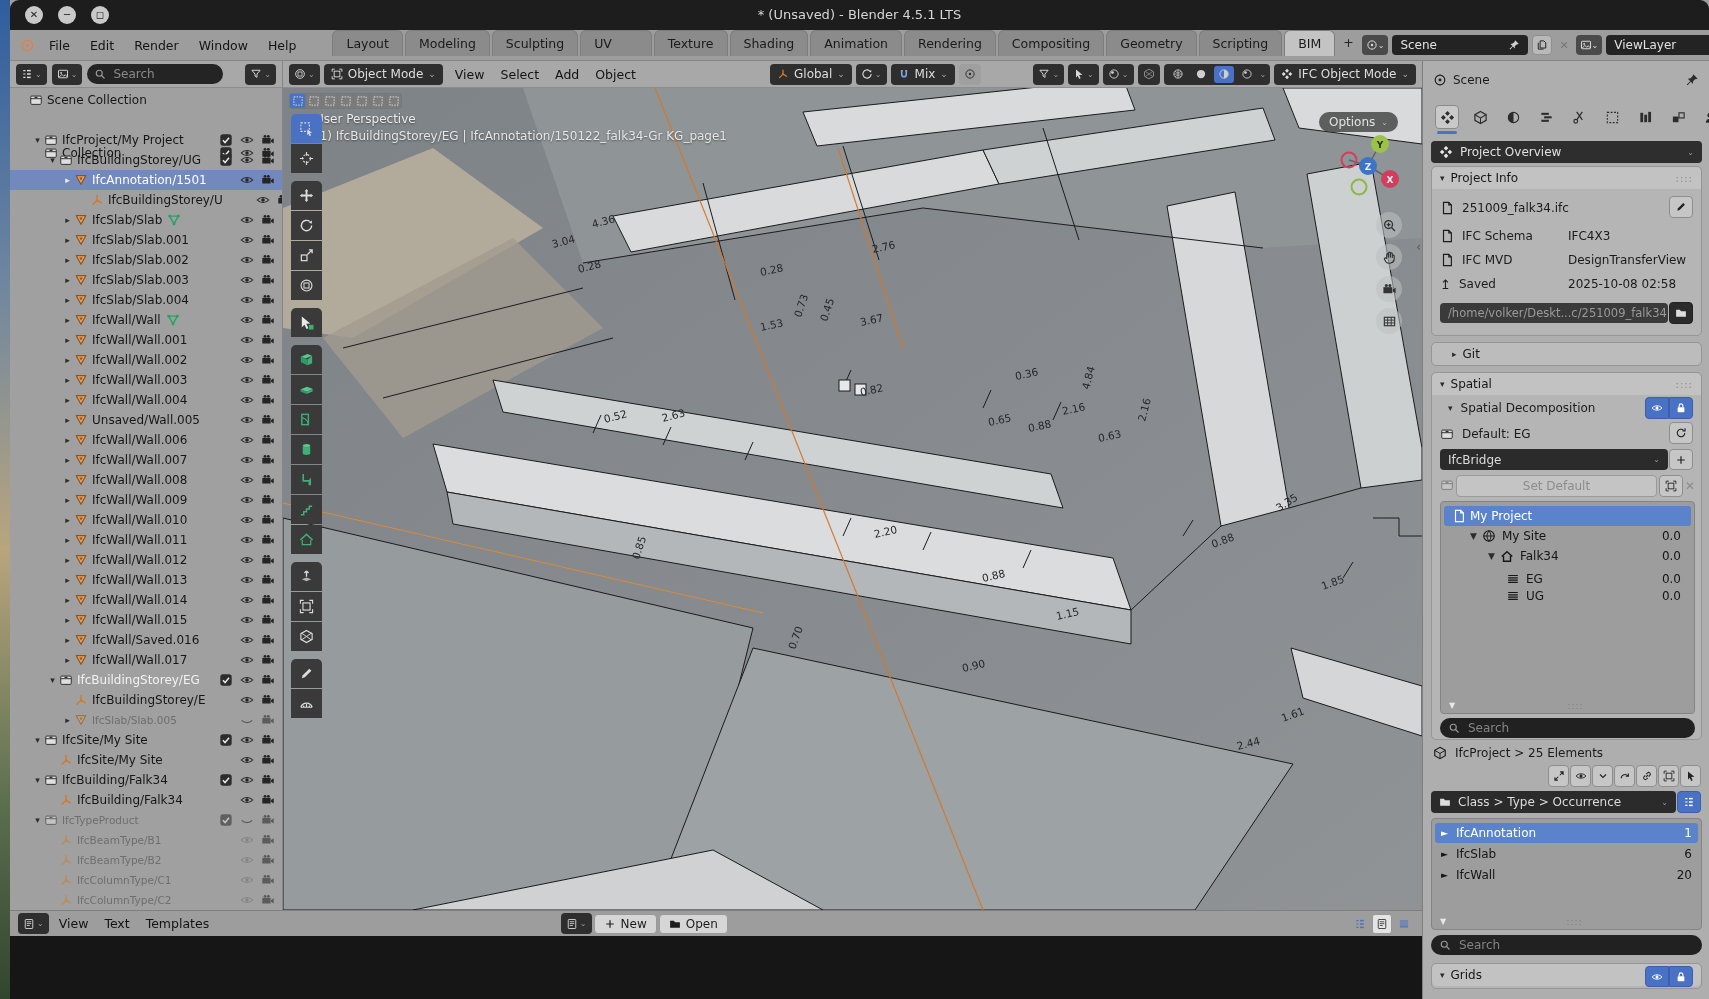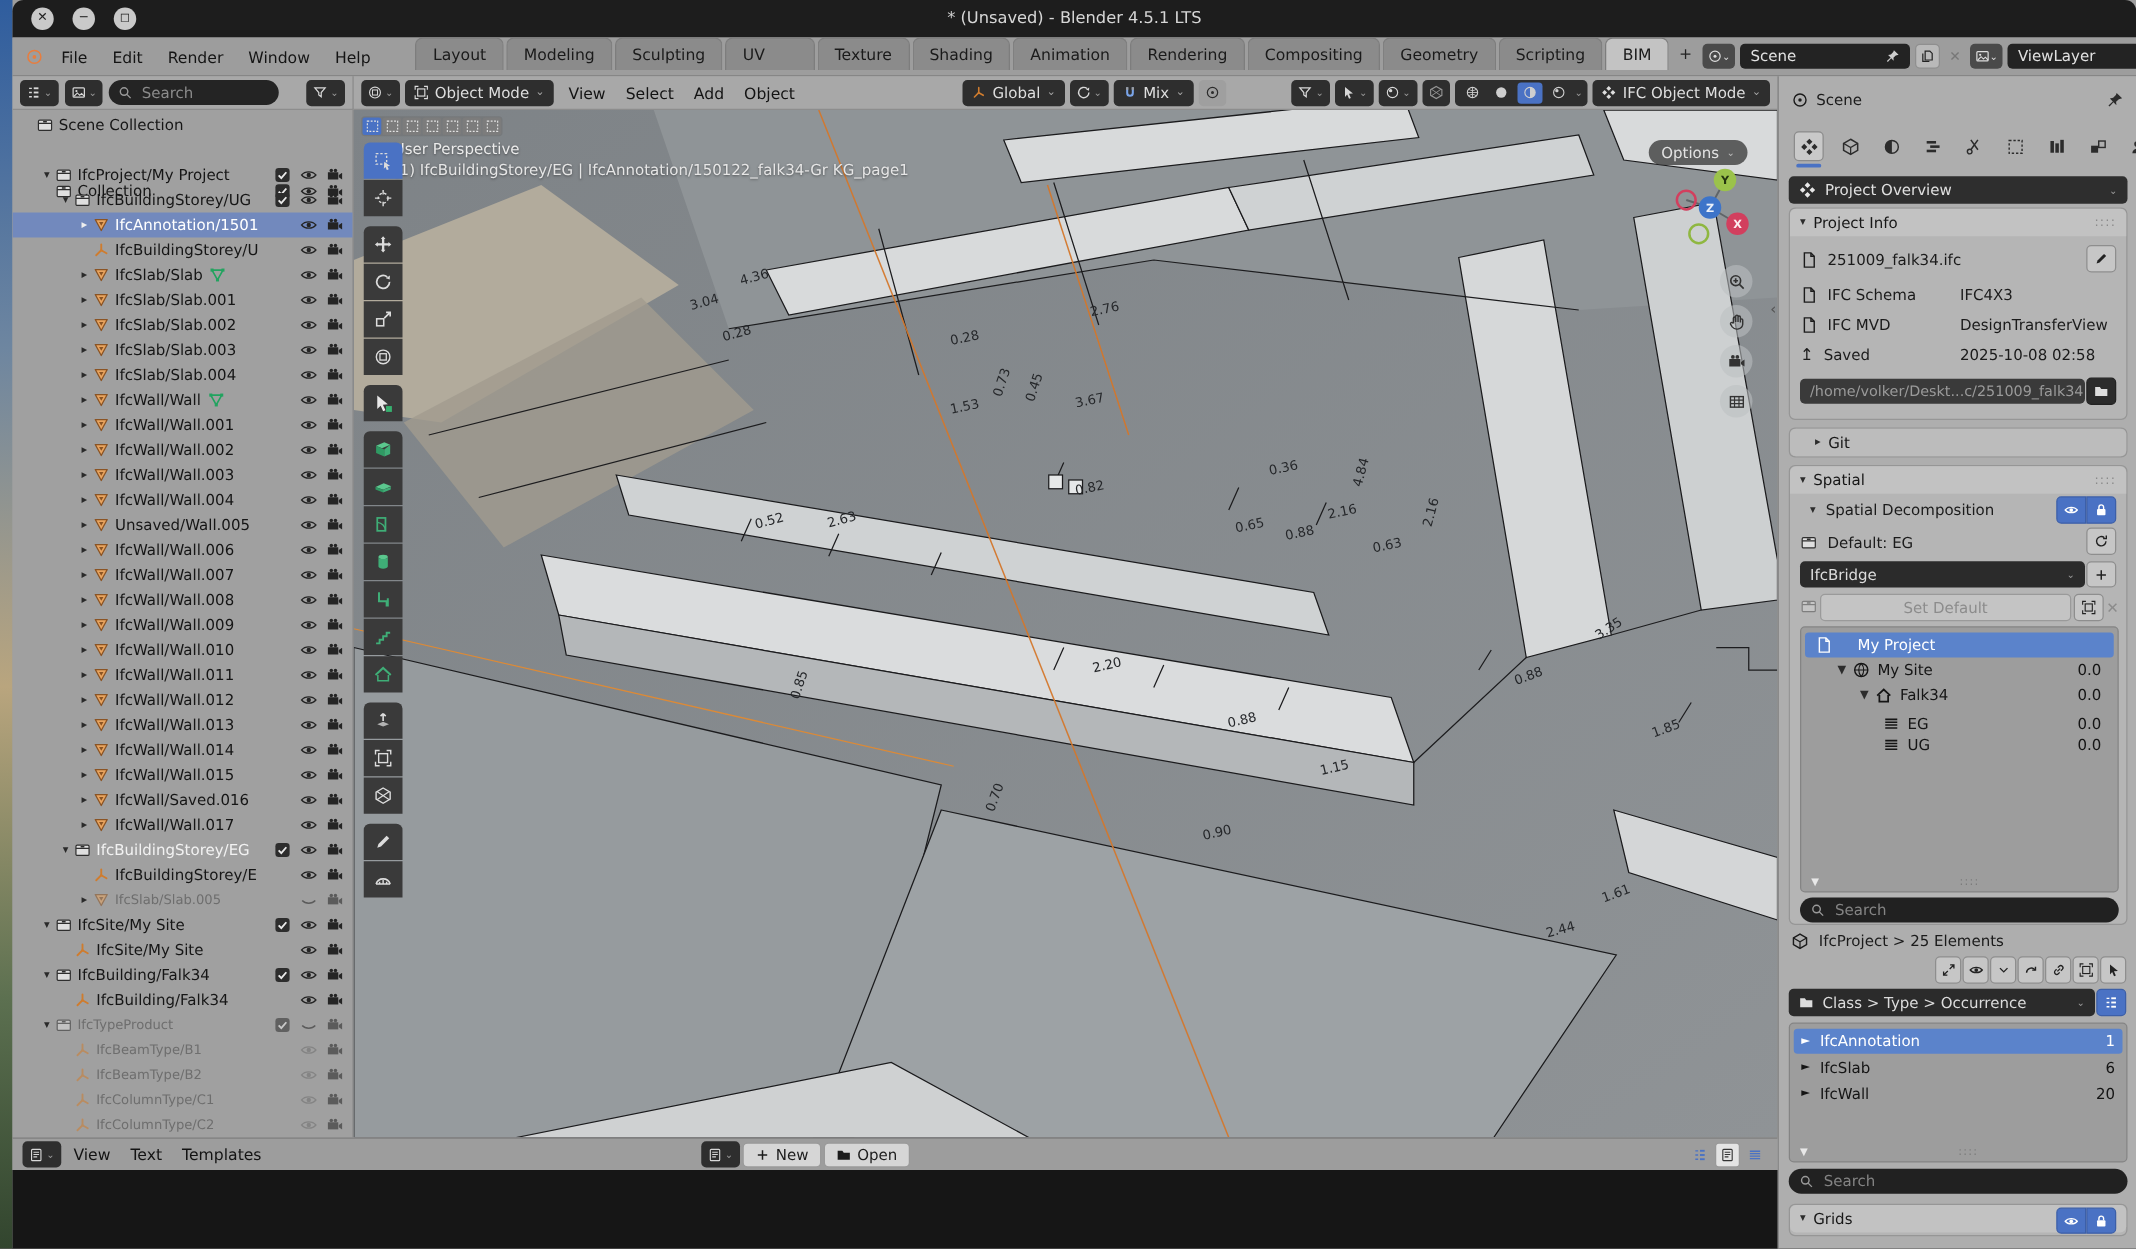--- a/index.html
+++ b/index.html
@@ -687,21 +687,21 @@
               <use href="#i-eye"></use>
             </svg>
           </span>
           <span class="tbtn ">
             <svg class="ic ic14">
               <use href="#i-cam"></use>
             </svg>
           </span>
         </span>
       </div>
-      <div class="orow" style="top: 102px;">
+      <div class="orow" style="top: 102px; padding-left: 16px;">
         <span style="width:51px;flex:0 0 51px"></span>
         <span class="oexp"></span>
         <svg class="ic ic14">
           <use href="#i-axis"></use>
         </svg>
         <span class="olabel">IfcBuildingStorey/U</span>
         <span class="otg">
           <span class="tbtn ">
             <svg class="ic ic14">
               <use href="#i-eye"></use>
@@ -1878,21 +1878,21 @@
         <span style="color:#8b8b8b;margin-top:4px">✕</span>
       </div>
       <div class="treebox" style="top:128px;height:213px;width:255px" id="spatial-tree">
         <span class="handle">▼</span>
           <span class="handle2">::::</span>
       <div class="trow sel" style="top: 4px;">
             <span style="width:8px;flex:0 0 8px"></span>
             <svg class="ic ic14">
               <use href="#i-file"></use>
             </svg>
-            <span style="margin-left:20px">My Project</span>
+            <span style="margin-left:4px">My Project</span>
           </div>
           <div class="trow" style="top: 24px;">
             <span style="width:26px;flex:0 0 26px"></span>
             <span class="caret" style="margin-right:5px">▼</span>
             <svg class="ic ic14">
               <use href="#i-globe"></use>
             </svg>
             <span style="margin-left:6px">My Site</span>
             <span class="tval">0.0</span>
           </div>

